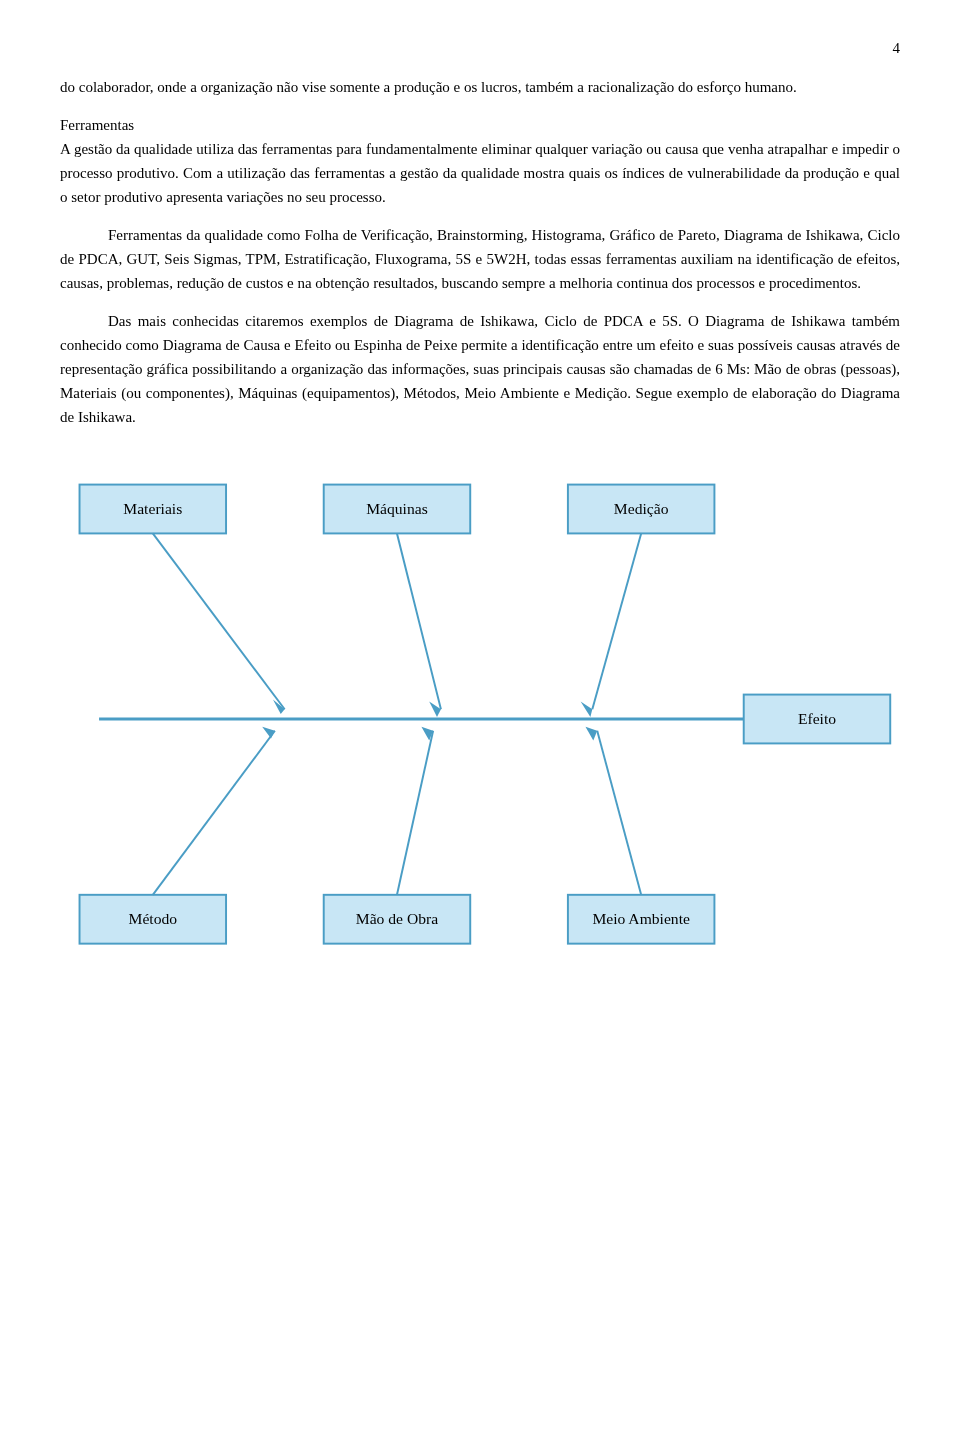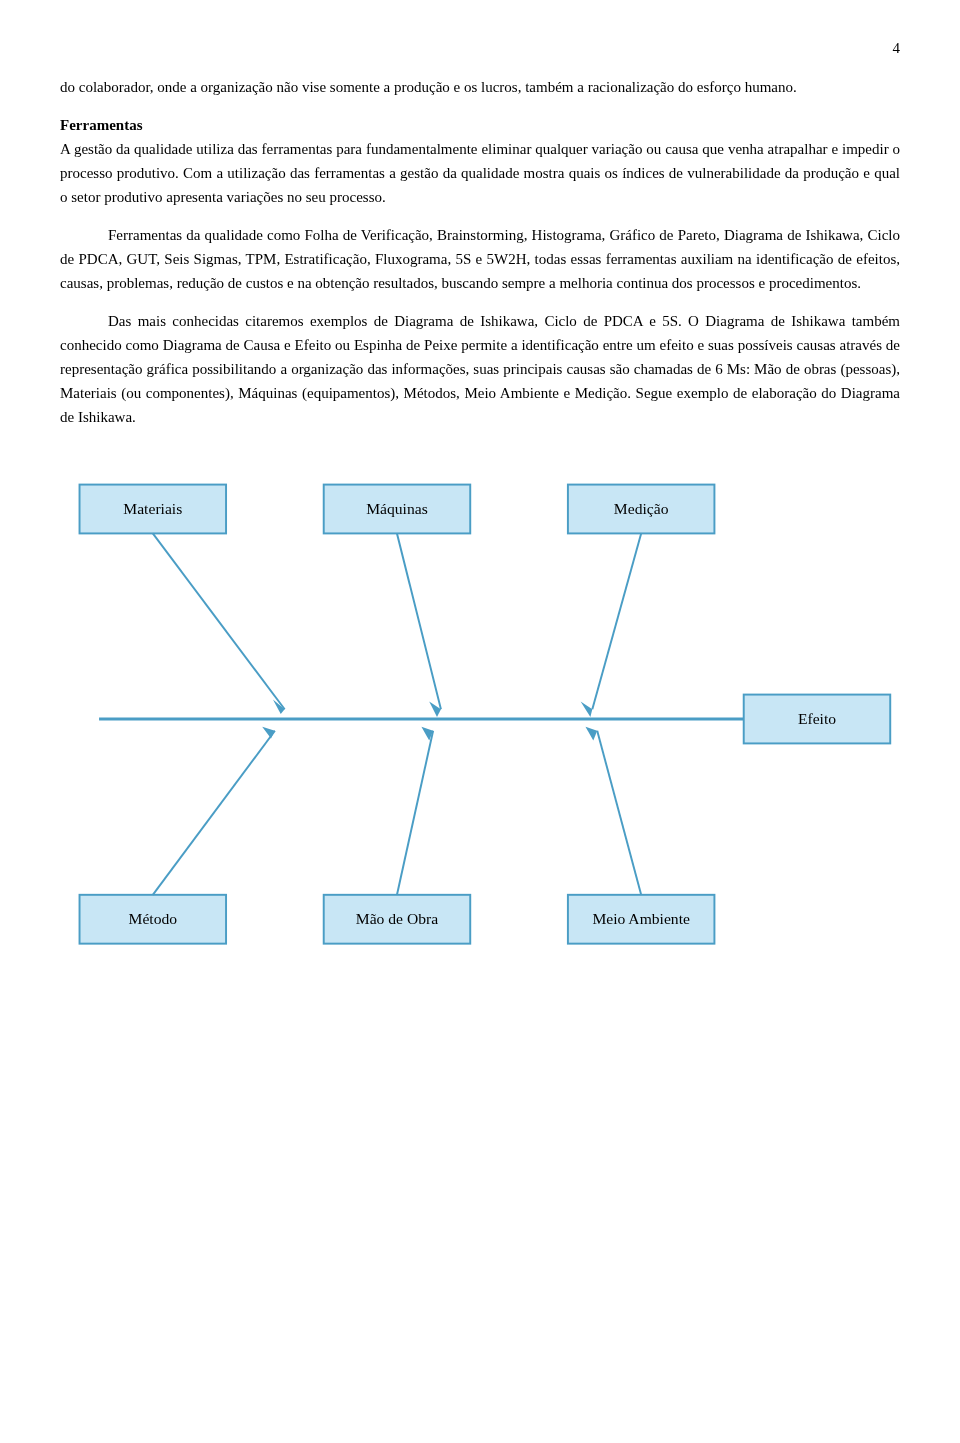--- a/index.html
+++ b/index.html
@@ -24,21 +24,21 @@
       text-align: justify;
       line-height: 1.6;
       margin-bottom: 14px;
     }
 
     .text-block.indent {
       text-indent: 48px;
     }
 
     .section-heading {
-      font-weight: bold;
+      font-weight: normal;
       display: inline;
     }
 
     
     .diagram-container {
       margin-top: 30px;
       width: 100%;
       position: relative;
     }
 

